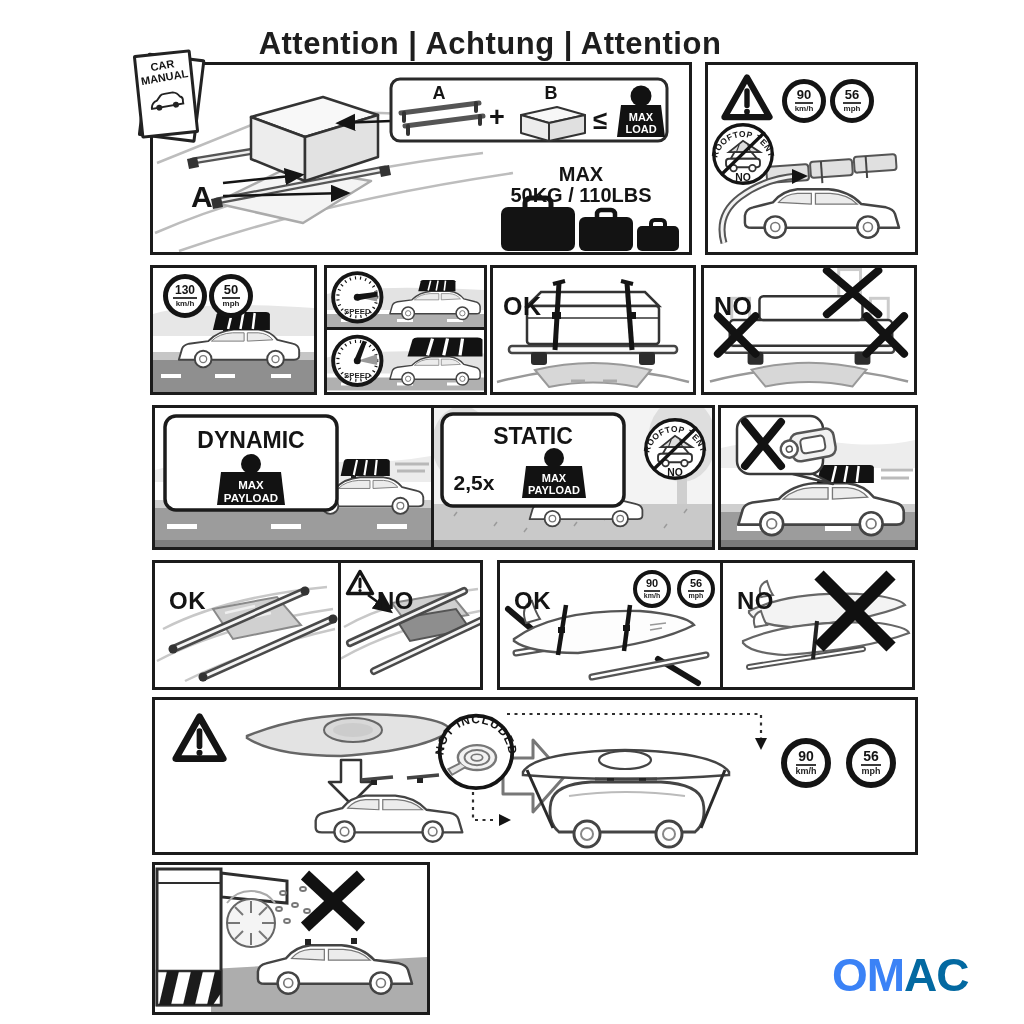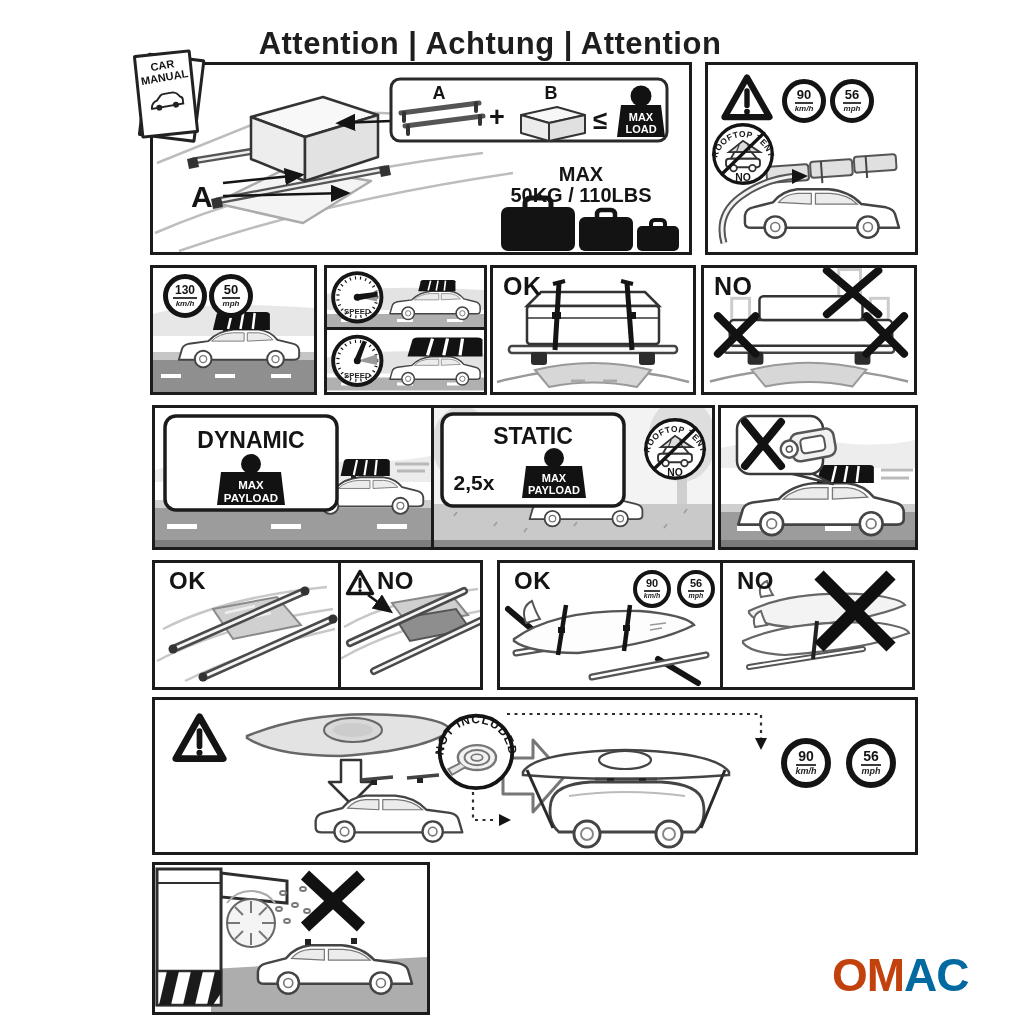--- a/index.html
+++ b/index.html
@@ -3,43 +3,43 @@
 <meta charset="utf-8">
 <style>
   html,body{margin:0;padding:0;}
   body{width:1024px;height:1024px;position:relative;background:#fff;
        font-family:"Liberation Sans",sans-serif;color:#141414;overflow:hidden;}
   svg{font-family:inherit;}
   .title{position:absolute;top:14px;left:0;width:980px;text-align:center;
          font-size:31px;font-weight:bold;color:#1e1e1e;letter-spacing:0.5px;margin-top:12px;}
   .panel{position:absolute;border:3px solid #1b1b1b;background:#fff;box-sizing:border-box;}
   .fillsvg{position:absolute;left:0;top:0;width:100%;height:100%;}
-  .oklabel{position:absolute;font-weight:bold;font-size:25px;color:#141414;z-index:5;letter-spacing:0.5px;}
+  .oklabel{position:absolute;font-weight:bold;font-size:25px;color:#141414;z-index:5;letter-spacing:0.5px;margin-top:20px;}
   .sc{position:absolute;background:#fff;border-radius:50%;display:flex;flex-direction:column;
       align-items:center;justify-content:center;box-sizing:border-box;z-index:6;}
   .sc .v{font-weight:bold;line-height:1;border-bottom:2px solid #3a3a3a;padding:0 2px 1px;color:#141414;}
-  .sc .u{line-height:1.25;font-weight:bold;color:#222;font-style:italic;}
+  .sc .u{line-height:1.25;font-weight:bold;color:#222;}
   .sc44{width:44px;height:44px;border:5px solid #141414;}
   .sc44 .v{font-size:13px;} .sc44 .u{font-size:8px;}
   .sc38{width:38px;height:38px;border:4px solid #141414;}
   .sc38 .v{font-size:11px;} .sc38 .u{font-size:7px;}
   .sc50{width:50px;height:50px;border:6px solid #141414;}
   .sc50 .v{font-size:14px;} .sc50 .u{font-size:9px;}
   .stamp{position:absolute;z-index:6;}
   .divider{position:absolute;top:0;width:3px;height:100%;background:#1b1b1b;z-index:4;}
   .half{position:relative;height:62px;box-sizing:border-box;}
   .half.first{border-bottom:3px solid #1b1b1b;}
   .manual{position:absolute;left:137px;top:52px;width:58px;height:84px;z-index:9;}
   .pg{position:absolute;left:0;top:0;right:0;bottom:0;background:#fff;border:3px solid #222;border-radius:2px;box-sizing:border-box;}
   .pg.back{transform:rotate(7deg) translate(6px,3px);}
   .pg.front{transform:rotate(-6deg);display:flex;flex-direction:column;align-items:center;padding-top:5px;}
   .mtxt{font-weight:bold;font-size:11px;line-height:1.05;transform:rotate(-4deg);text-align:center;color:#141414;}
   .mcar{width:36px;height:20px;margin-top:8px;transform:rotate(-4deg);}
   .logo{position:absolute;left:832px;top:948px;font-size:46px;font-weight:bold;letter-spacing:-1px;z-index:9;}
-  .logo .b{color:#c2410c;} .logo .r{color:#0369a1;}
+  .logo .b{color:#3b82f6;} .logo .r{color:#0369a1;}
   .tri-inline{position:absolute;z-index:5;}
 </style>
 </head>
 <body>
 
 <svg width="0" height="0" style="position:absolute" aria-hidden="true">
   <defs>
     <marker id="ah" markerWidth="9" markerHeight="8" refX="6.5" refY="3.5" orient="auto">
       <path d="M0 0 L8 3.5 L0 7 Z" fill="#141414"></path>
     </marker>

